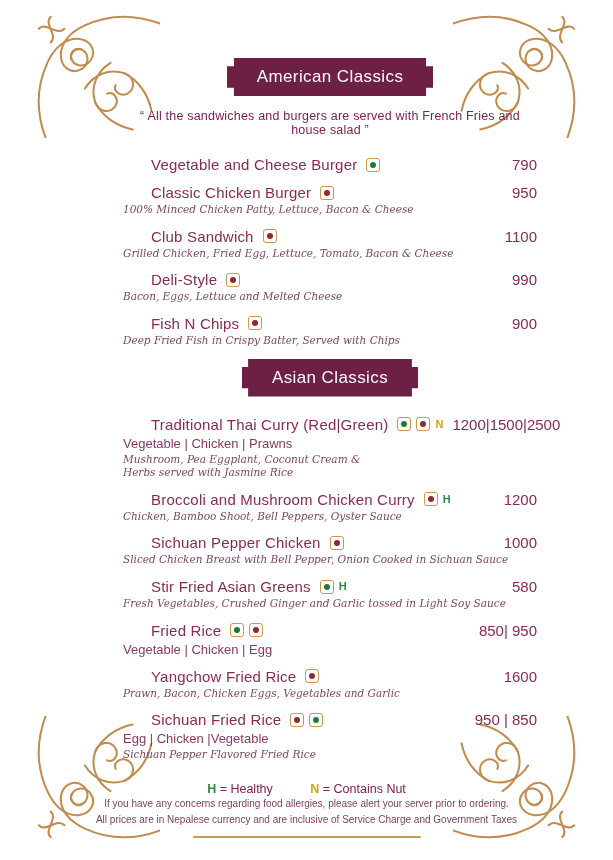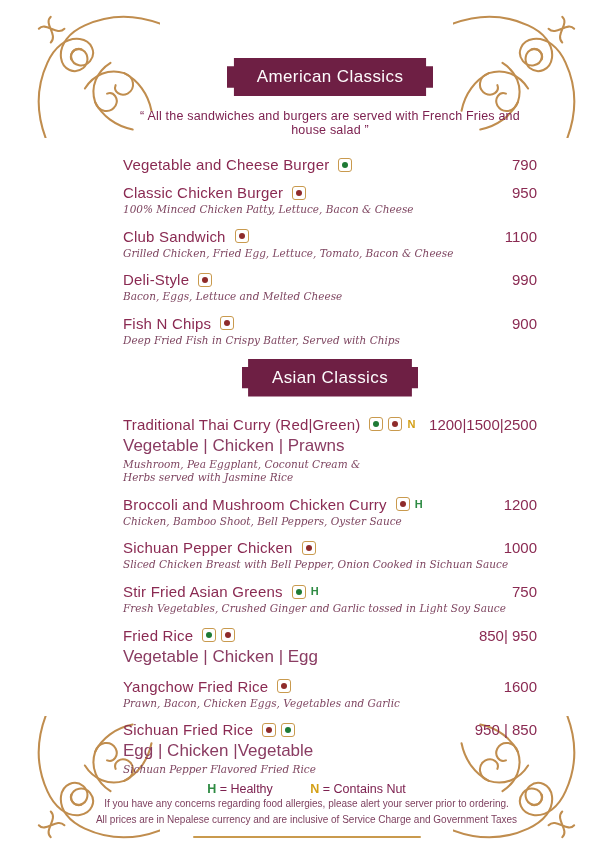--- a/index.html
+++ b/index.html
@@ -23,25 +23,25 @@
     font-size:17px;letter-spacing:.4px;padding:9px 30px;
     clip-path:polygon(0 22%,3.5% 22%,3.5% 0,96.5% 0,96.5% 22%,100% 22%,100% 78%,96.5% 78%,96.5% 100%,3.5% 100%,3.5% 78%,0 78%);
   }
   .section-note{
     text-align:center;color:#7d2150;font-size:12.5px;margin-top:13px;letter-spacing:.2px;
   }
   .items{margin-top:19px;}
   .section + .section{margin-top:8px;}
 
   .menu-item{margin-bottom:11px;}
-  .item-row{display:flex;align-items:center;gap:9px;}
+  .item-row{display:flex;align-items:center;gap:9px;margin-left:28px;}
   .item-name{font-size:15px;color:#8a2a52;letter-spacing:.2px;white-space:nowrap;}
   .item-icons{display:inline-flex;gap:5px;align-items:center;}
   .item-price{margin-left:auto;font-size:15px;color:#8a2a52;white-space:nowrap;text-align:center;}
-  .item-variants{font-size:17px;color:#8a3c62;margin-top:3px;}
+  .item-variants{font-size:13px;color:#8a3c62;margin-top:3px;}
   .item-desc{
     font-family:"DejaVu Serif",serif;font-style:italic;
     font-size:10.5px;color:#7e4560;margin-top:2px;line-height:1.3;
   }
   .mark{
     width:12px;height:12px;border:1.3px solid #c99a4e;border-radius:3px;
     display:inline-flex;align-items:center;justify-content:center;background:#fff;
   }
   .mark .dot{width:6px;height:6px;border-radius:50%;display:block;}
   .mark.veg .dot{background:#1e7a35;}
@@ -269,21 +269,21 @@
 
     <div class="menu-item">
       <div class="item-row">
         <span class="item-name">Stir Fried Asian Greens</span>
         <span class="item-icons">
                 <span class="mark veg">
                   <i class="dot"></i>
                 </span>
                 <span class="letter healthy">H</span>
               </span>
-        <span class="item-price">750</span>
+        <span class="item-price">580</span>
       </div>
 
       <div class="item-desc">
               <div>Fresh Vegetables, Crushed Ginger and Garlic tossed in Light Soy Sauce</div>
             </div>
     </div>
 
     <div class="menu-item">
       <div class="item-row">
         <span class="item-name">Fried Rice</span>

